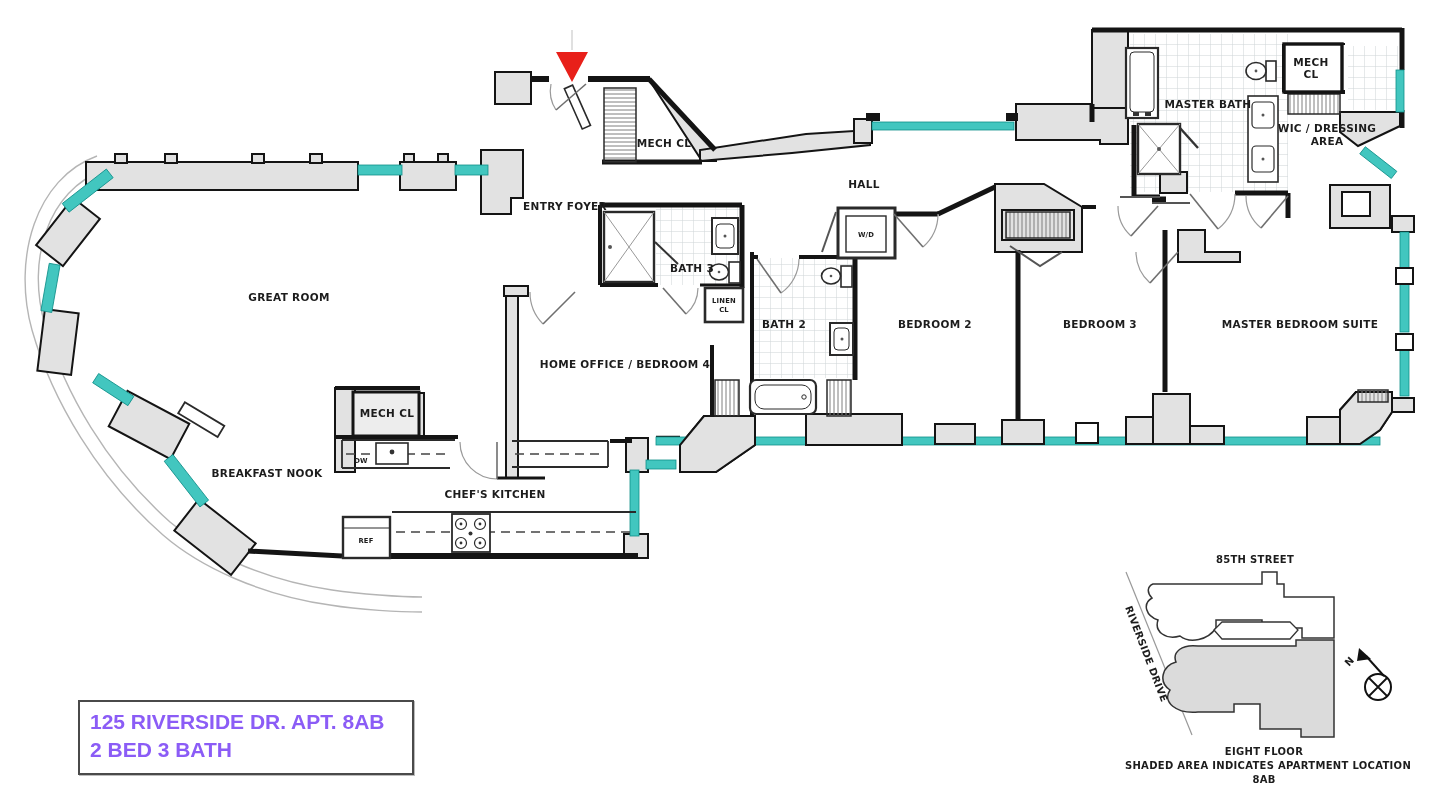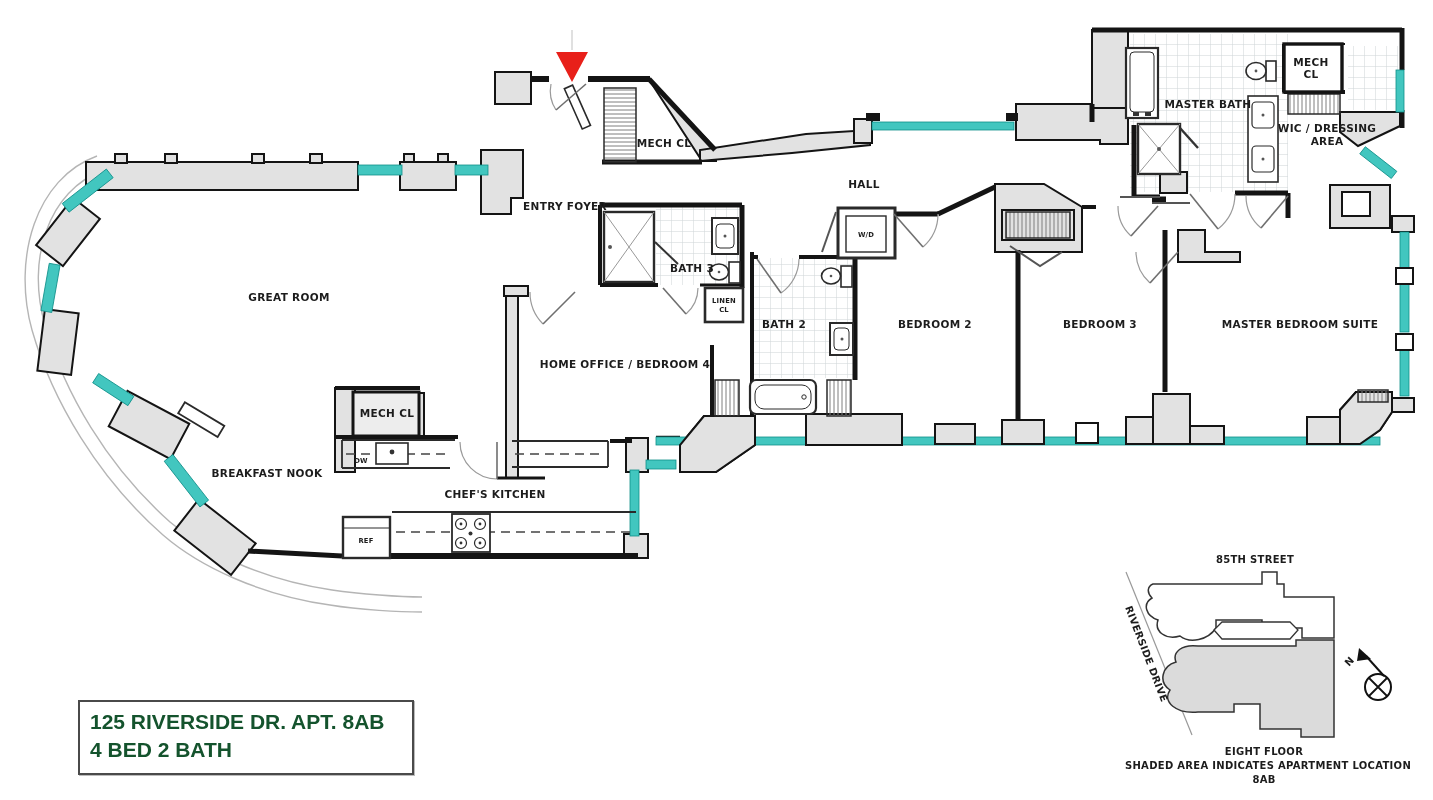--- a/index.html
+++ b/index.html
@@ -13,21 +13,21 @@
   .fixt{fill:#ffffff;stroke:#2a2a2a;}
   .door{stroke:#9a9a9a;fill:none;stroke-width:1.2px;}
   .leaf{stroke:#6f6f6f;fill:none;stroke-width:1.6px;}
   #title-box{
     position:absolute;left:78px;top:700px;width:312px;
     border:2px solid #4a4a4a;background:#fff;padding:6px 10px 8px 10px;
     box-shadow:1px 1px 0 #bbb;
   }
   #title-box .l1,#title-box .l2{
     font-family:"Liberation Sans","DejaVu Sans",sans-serif;
-    font-weight:bold;font-size:21px;color:#14532d;line-height:1.35;display:block;white-space:nowrap;
+    font-weight:bold;font-size:21px;color:#8b5cf6;line-height:1.35;display:block;white-space:nowrap;
   }
 </style>
 </head>
 <body>
 
 <div id="stage">
 <svg width="1433" height="800" viewBox="0 0 1433 800">
   <defs>
     <pattern id="tile" width="11" height="11" patternUnits="userSpaceOnUse">
       <path d="M11,0 H0 V11" fill="none" stroke="#cdd3d6" stroke-width="1"></path>
@@ -382,15 +382,15 @@
       <text class="keylab" x="1146" y="657" font-size="9" transform="rotate(69 1146 654)">RIVERSIDE DRIVE</text>
       <text class="keylab" x="1264" y="755" font-size="10.5">EIGHT FLOOR</text>
       <text class="keylab" x="1268" y="769" font-size="10.2">SHADED AREA INDICATES APARTMENT LOCATION</text>
       <text class="keylab" x="1264" y="783" font-size="10.5">8AB</text>
     </g>
   </g>
 </svg>
 
 <div id="title-box">
   <span class="l1">125 RIVERSIDE DR. APT. 8AB</span>
-  <span class="l2">4 BED 2 BATH</span>
+  <span class="l2">2 BED 3 BATH</span>
 </div>
 </div>
 
 </body></html>

